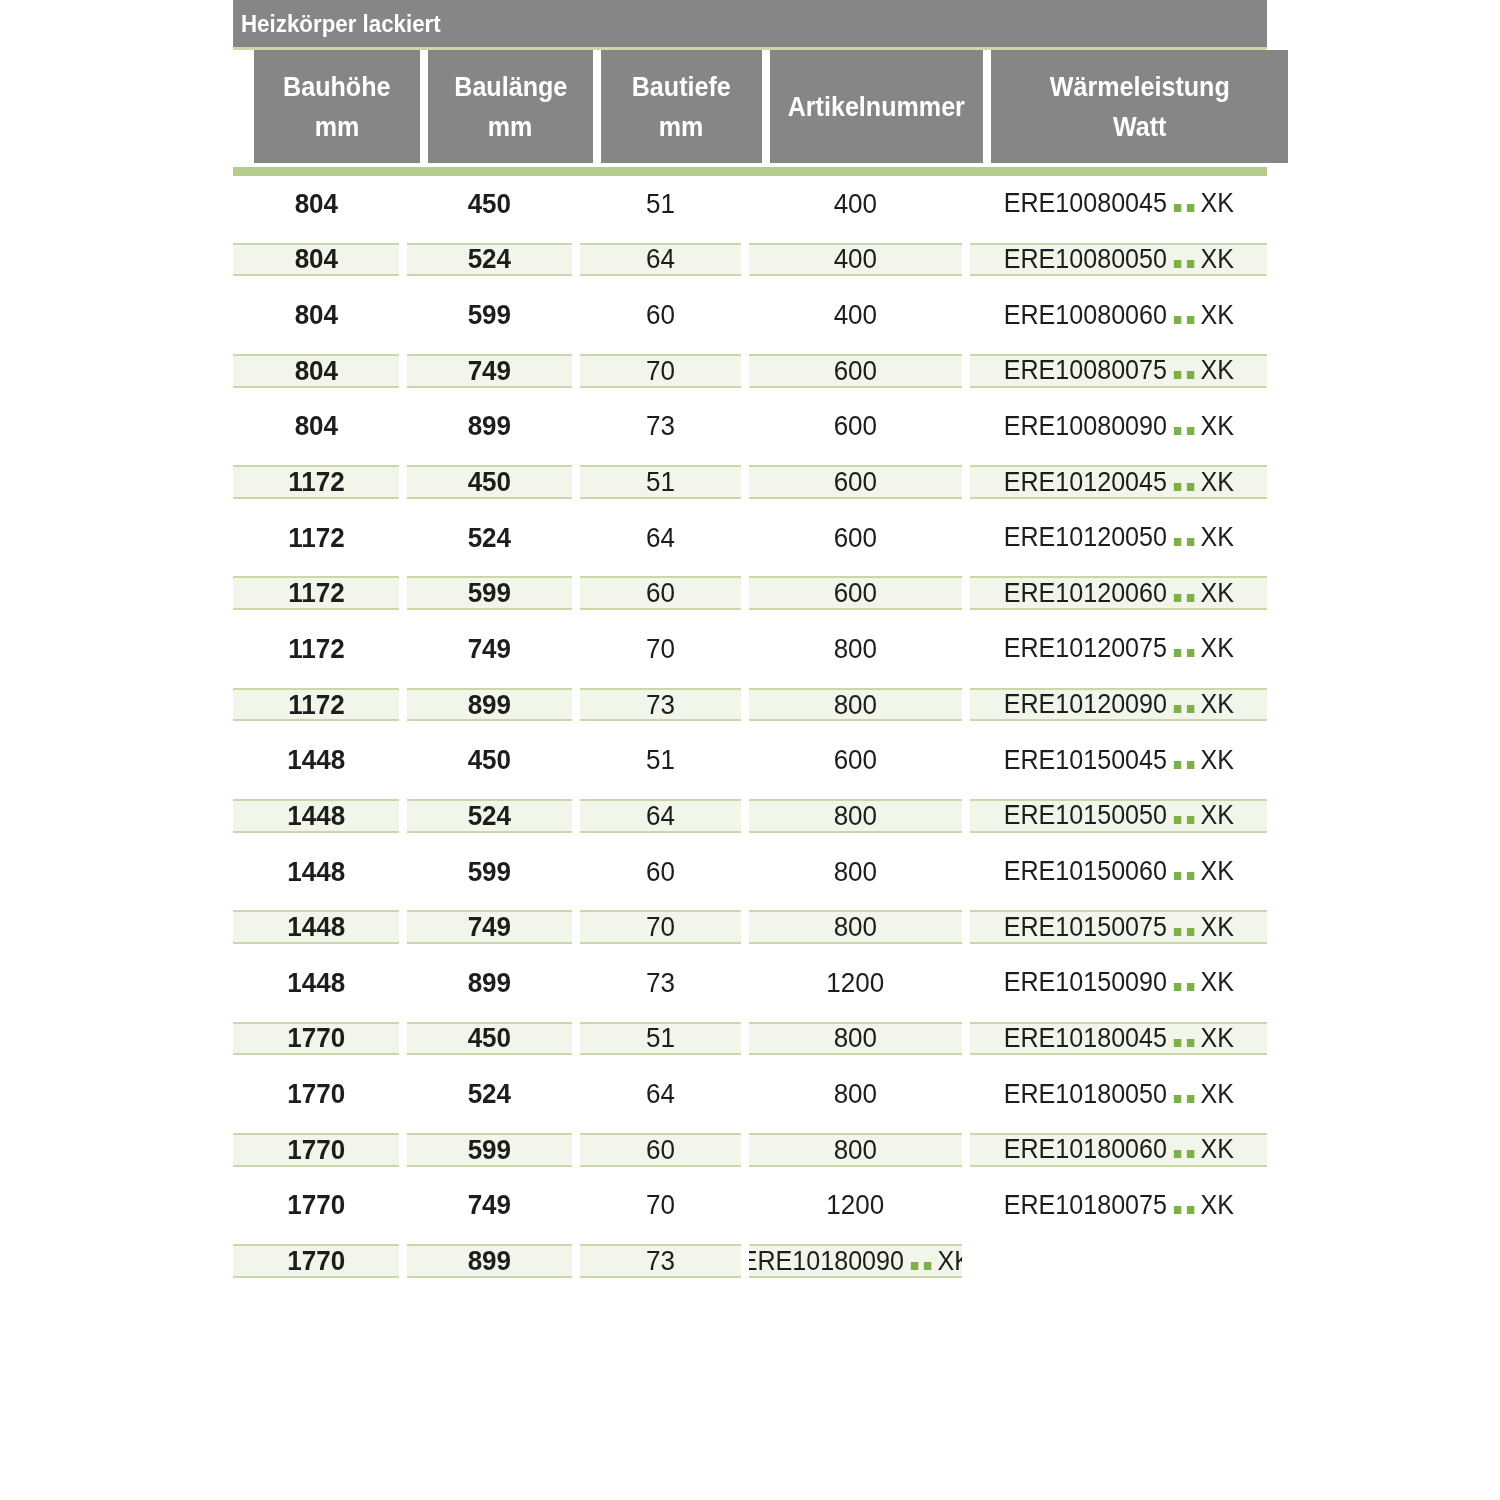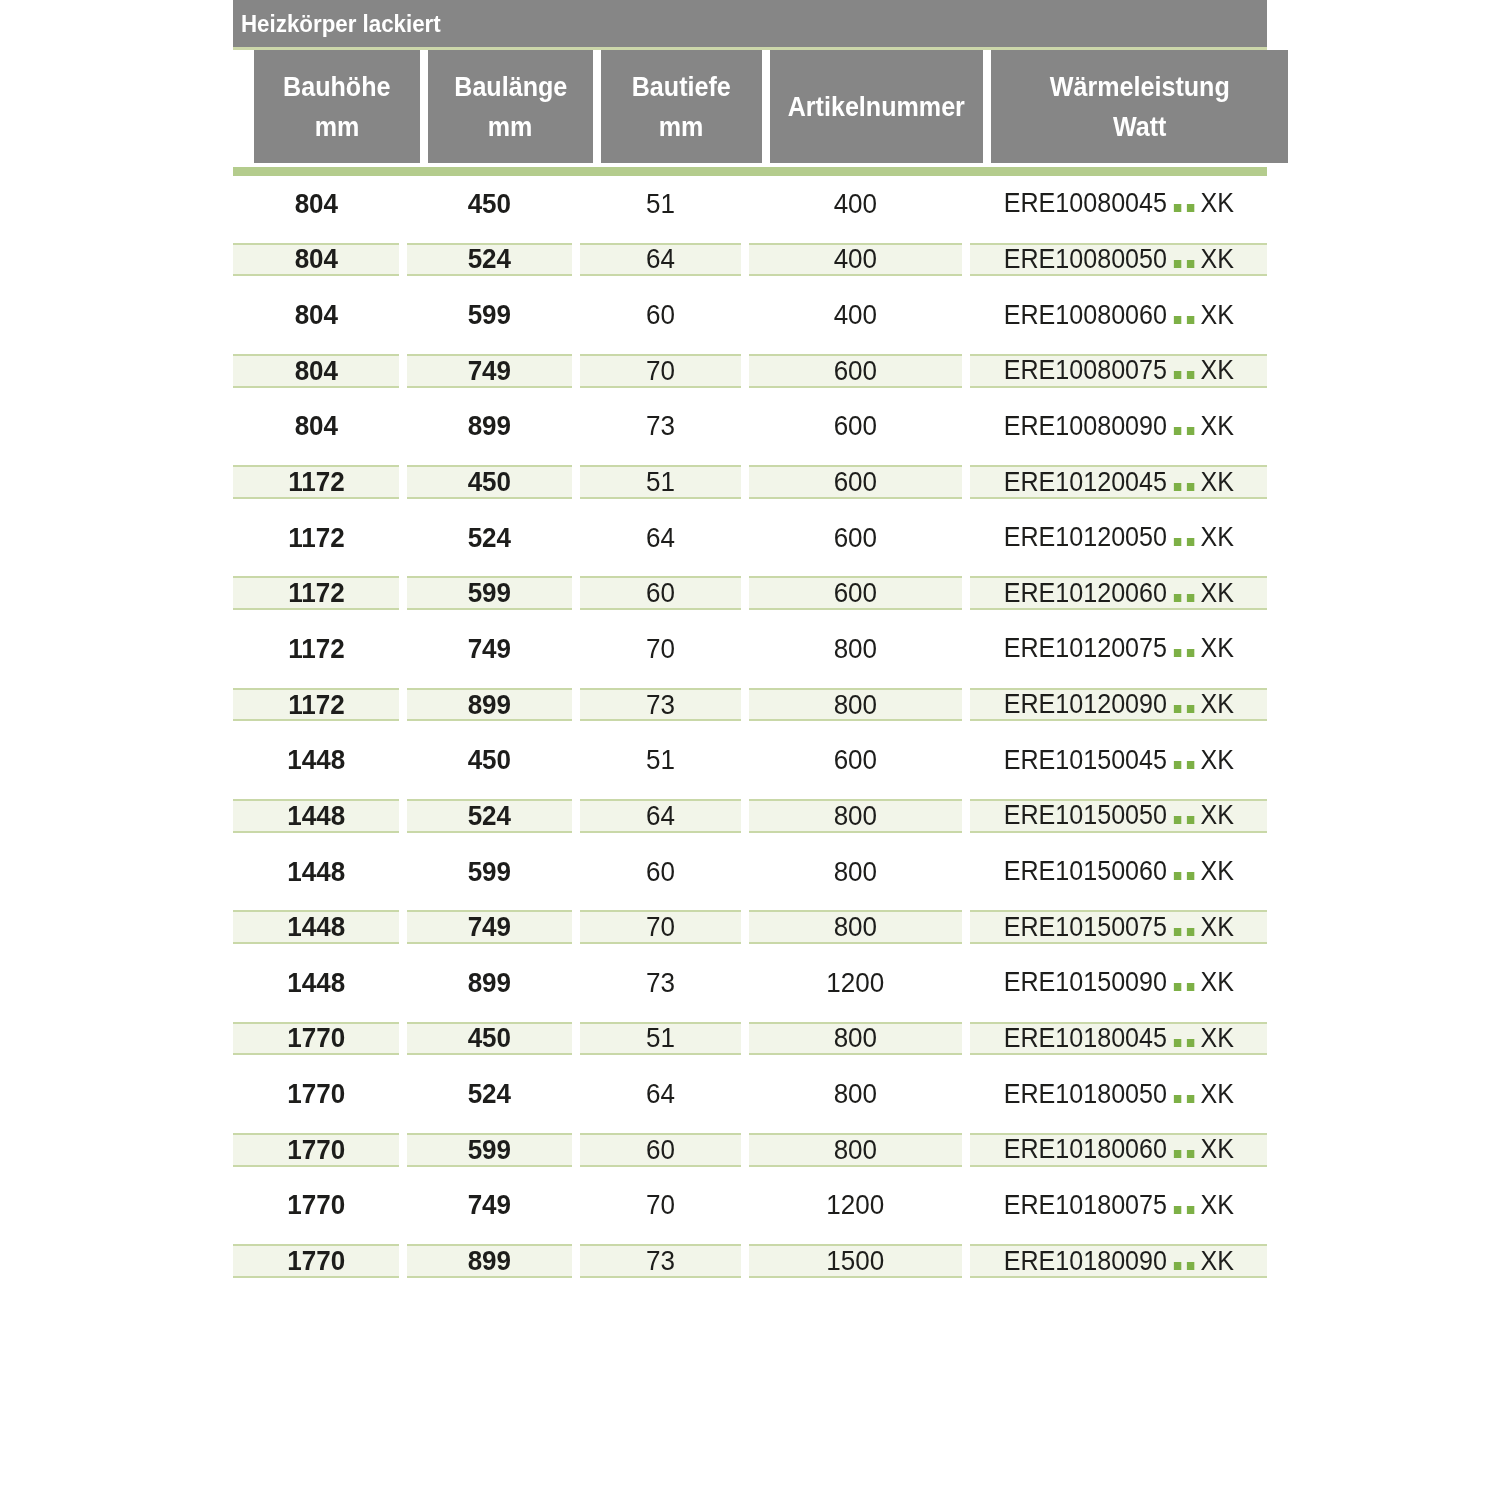--- a/index.html
+++ b/index.html
@@ -514,23 +514,20 @@
     <div class="cell bold">
             <span class="t f-bauhoehe">1770</span>
           </div>
     <div class="cell bold">
             <span class="t f-baulaenge">899</span>
           </div>
     <div class="cell">
             <span class="t f-bautiefe">73</span>
           </div>
     <div class="cell">
-            <span class="t f-watt">1500</span>
-          </div>
-    <div class="cell">
       <span class="art">
         <span class="f-prefix">ERE10180090</span>
         <span class="dot"></span>
         <span class="dot"></span>
         <span class="f-suffix">XK</span>
       </span>
     </div>
   </div>
       </div>
 

